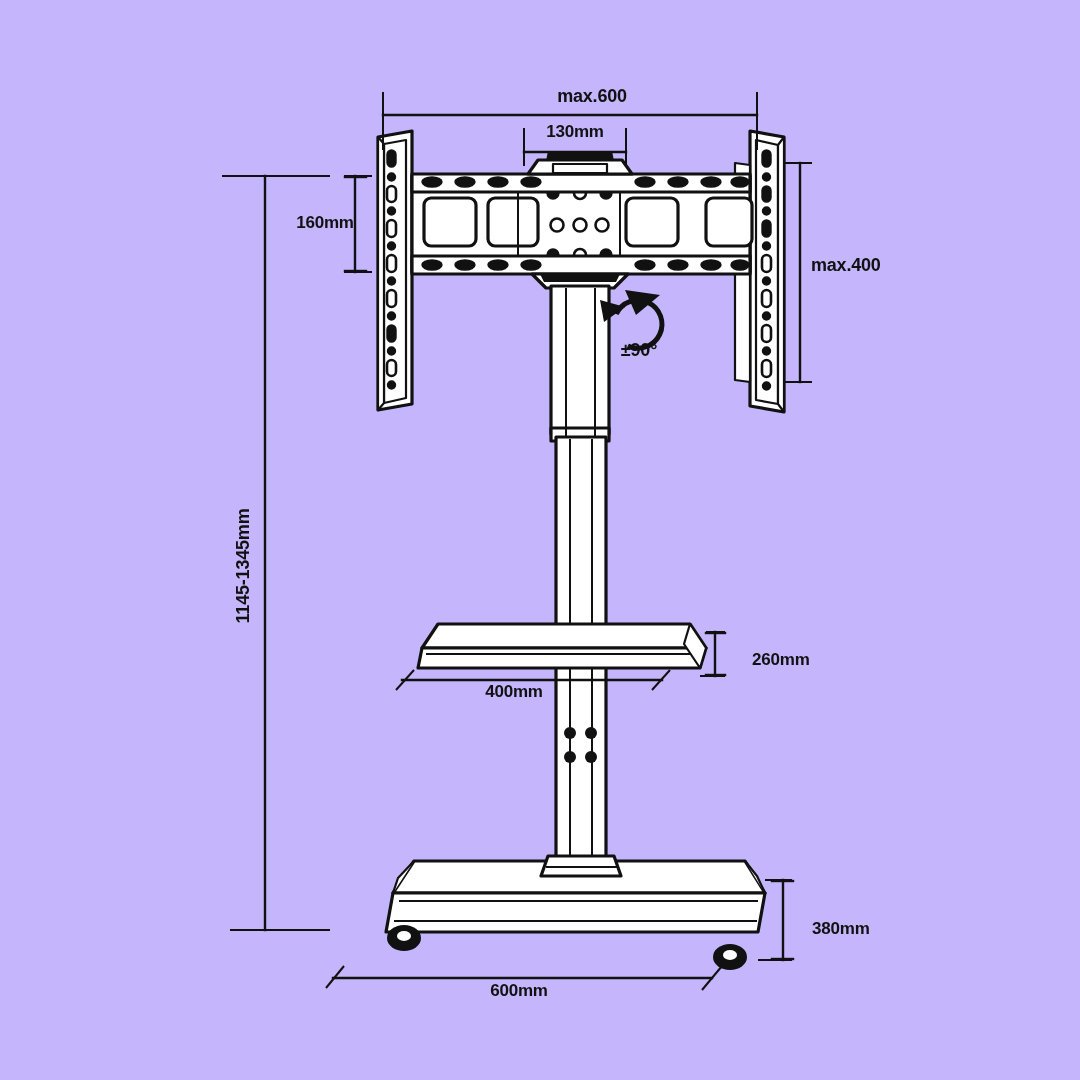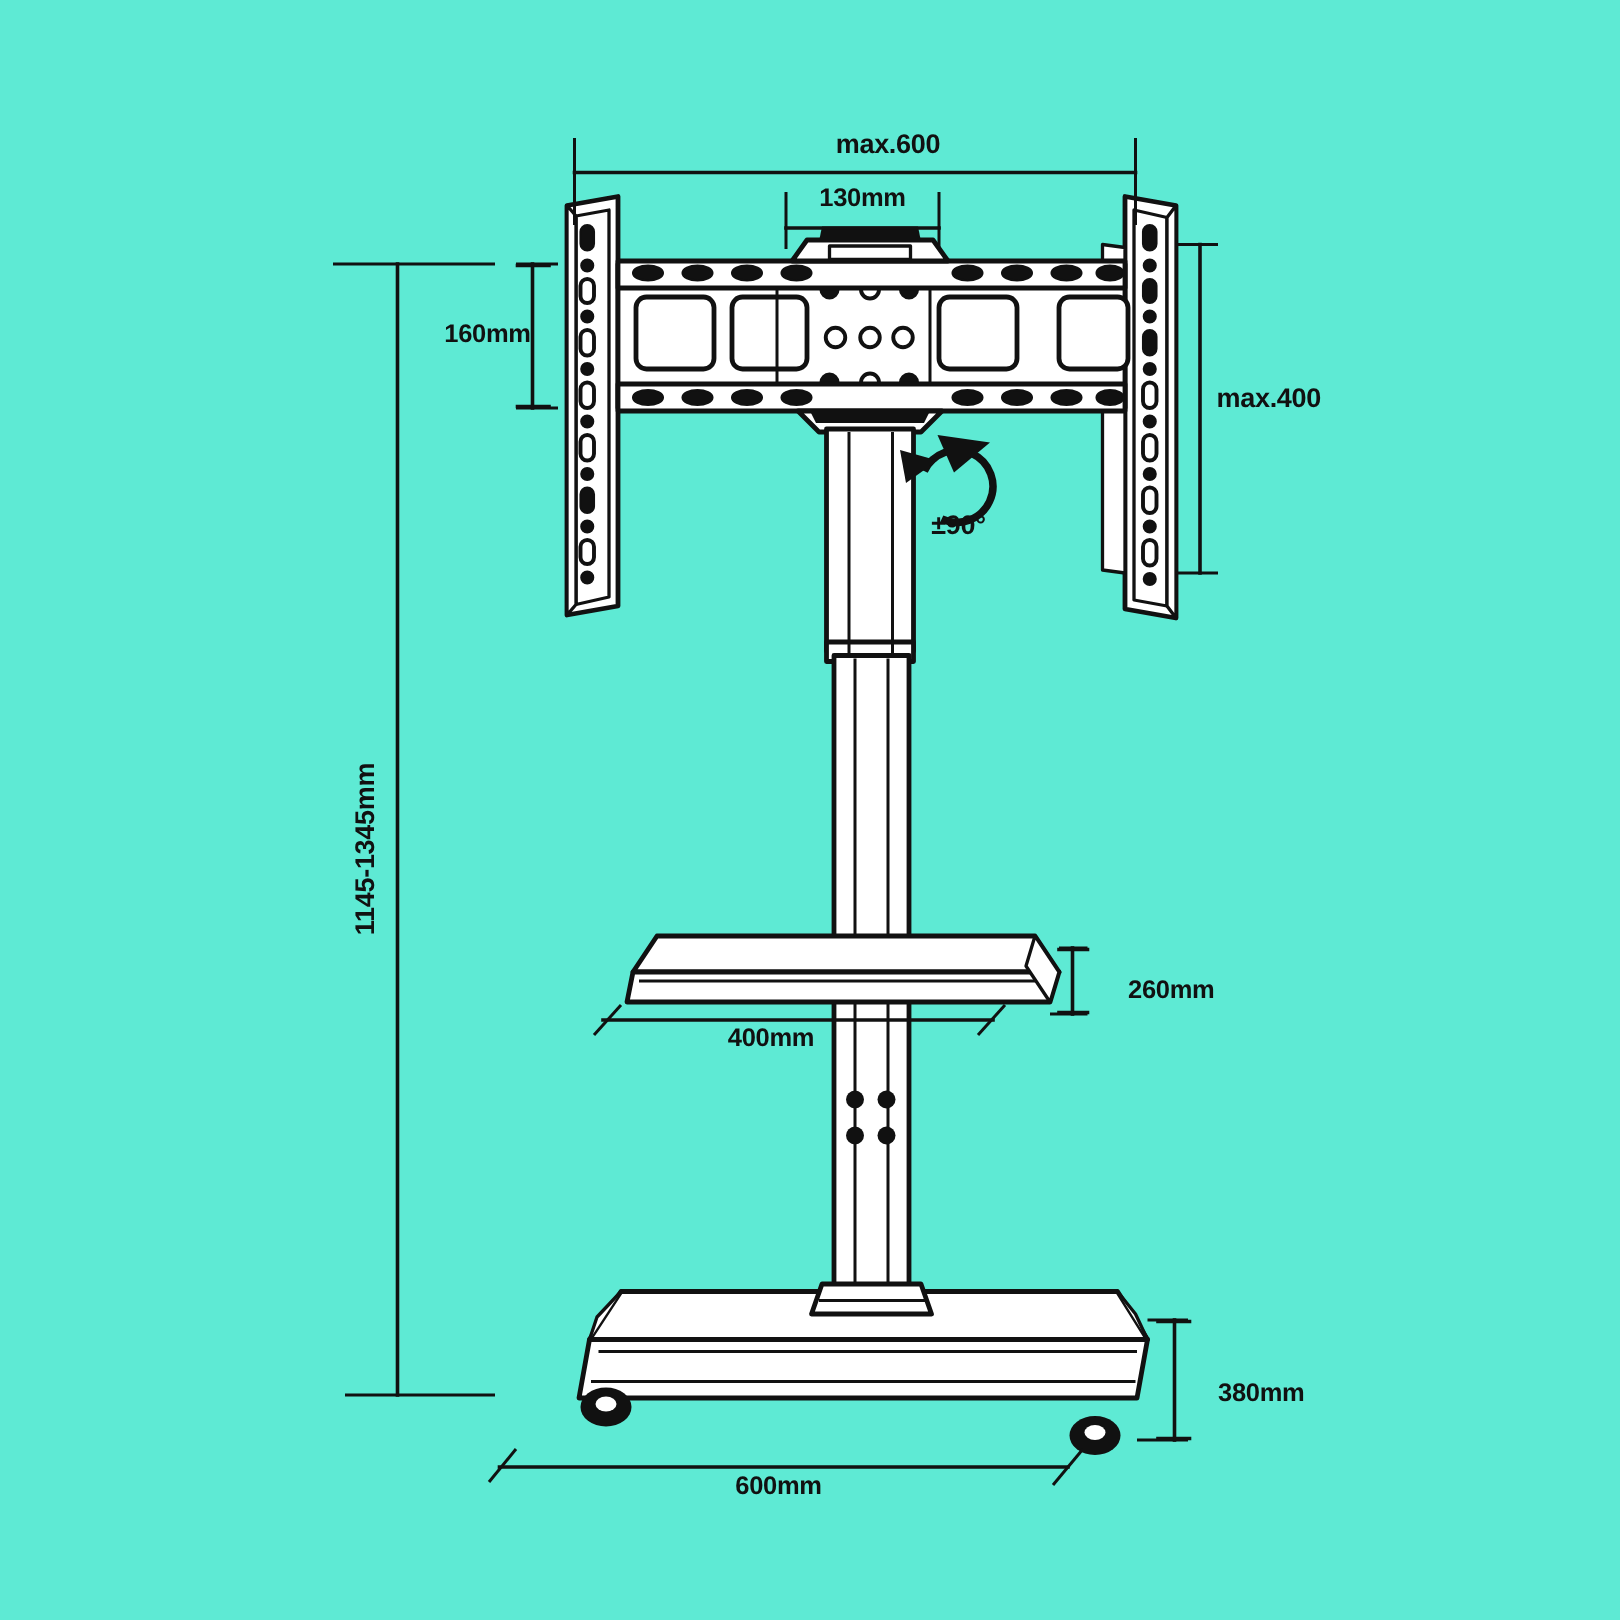--- a/index.html
+++ b/index.html
@@ -8,21 +8,21 @@
     padding: 0;
     background: #ffffff;
   }
   body {
     font-family: "Liberation Sans", sans-serif;
   }
   #canvas {
     position: relative;
     width: 1080px;
     height: 1080px;
-    background: #5eead4;
+    background: #c4b5fd;
     overflow: hidden;
   }
   #canvas svg {
     position: absolute;
     top: 0;
     left: 0;
     display: block;
   }
   .dimtext {
     font-family: "Liberation Sans", sans-serif;

